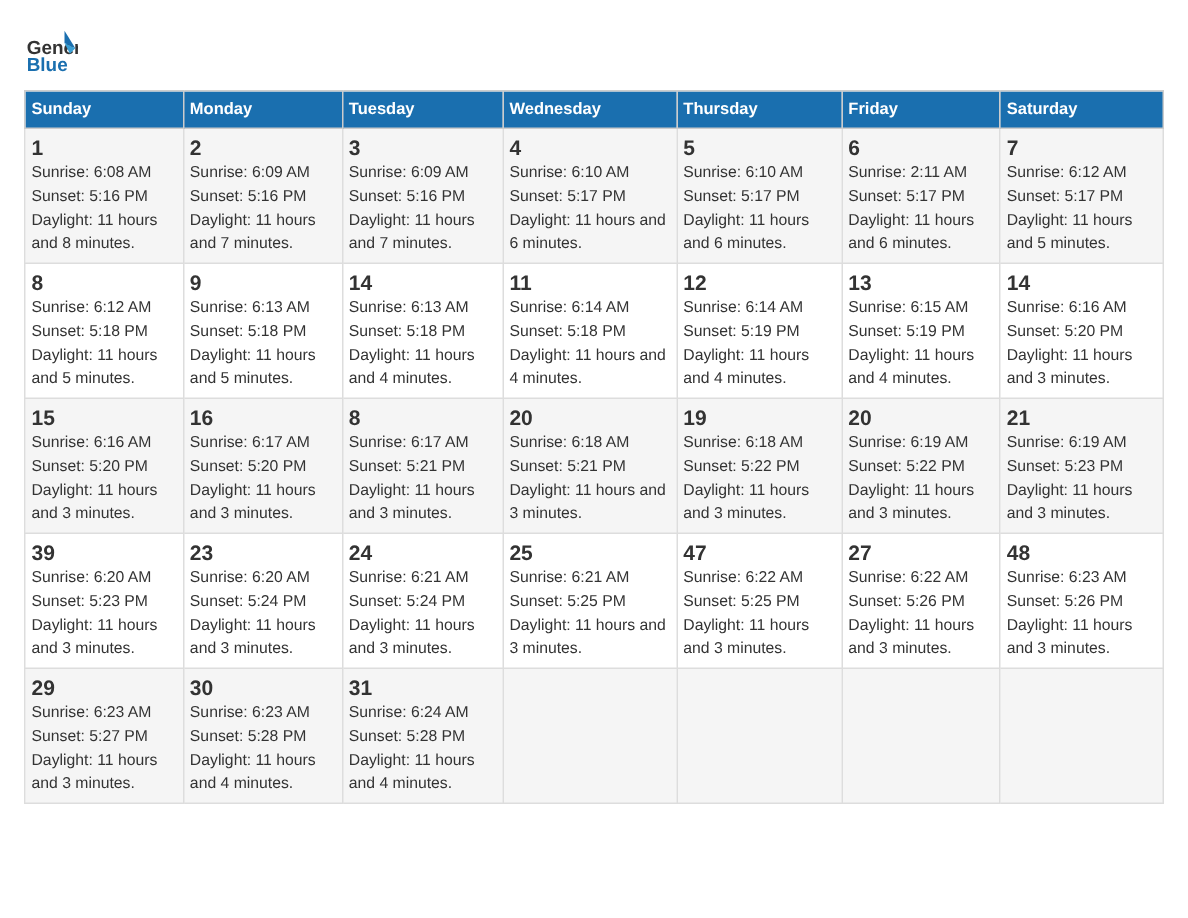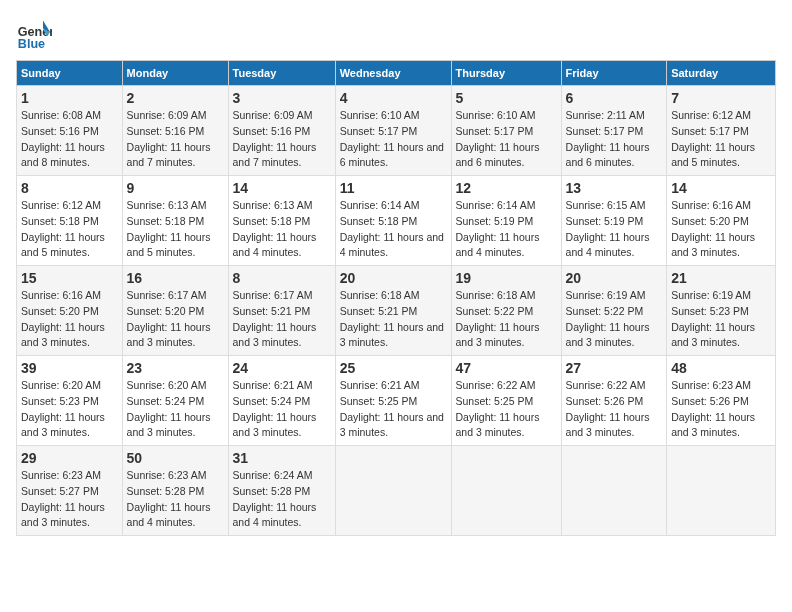--- a/index.html
+++ b/index.html
@@ -232,21 +232,21 @@
           <span class="day-number">48</span>
           <div class="day-info"><span>Sunrise: 6:23 AM</span><br><span>Sunset: 5:26 PM</span><br><span>Daylight: 11 hours and 3 minutes.</span></div>
         </td>
       </tr>
       <tr>
         <td>
           <span class="day-number">29</span>
           <div class="day-info"><span>Sunrise: 6:23 AM</span><br><span>Sunset: 5:27 PM</span><br><span>Daylight: 11 hours and 3 minutes.</span></div>
         </td>
         <td>
-          <span class="day-number">50</span>
+          <span class="day-number">30</span>
           <div class="day-info"><span>Sunrise: 6:23 AM</span><br><span>Sunset: 5:28 PM</span><br><span>Daylight: 11 hours and 4 minutes.</span></div>
         </td>
         <td>
           <span class="day-number">31</span>
           <div class="day-info"><span>Sunrise: 6:24 AM</span><br><span>Sunset: 5:28 PM</span><br><span>Daylight: 11 hours and 4 minutes.</span></div>
         </td>
         <td></td>
         <td></td>
         <td></td>
         <td></td>

